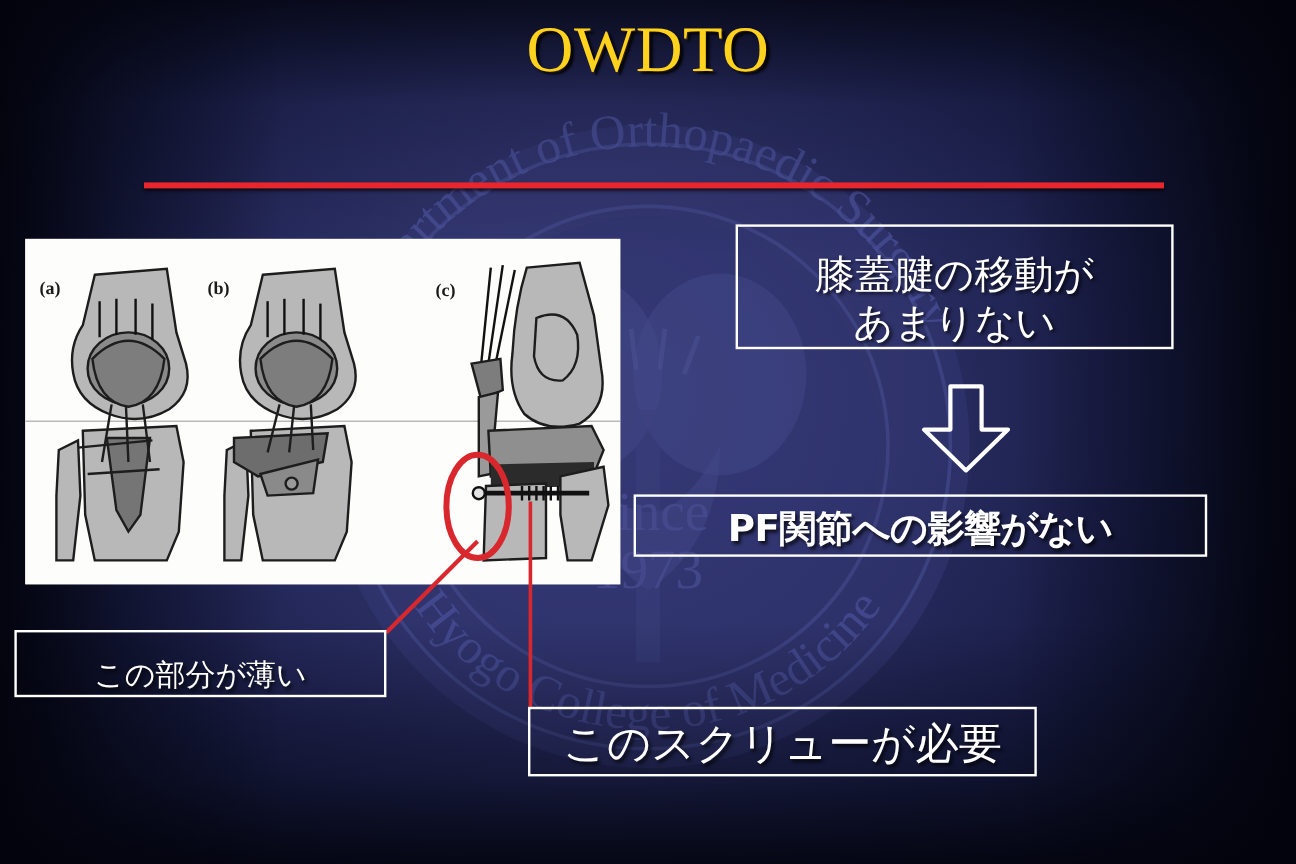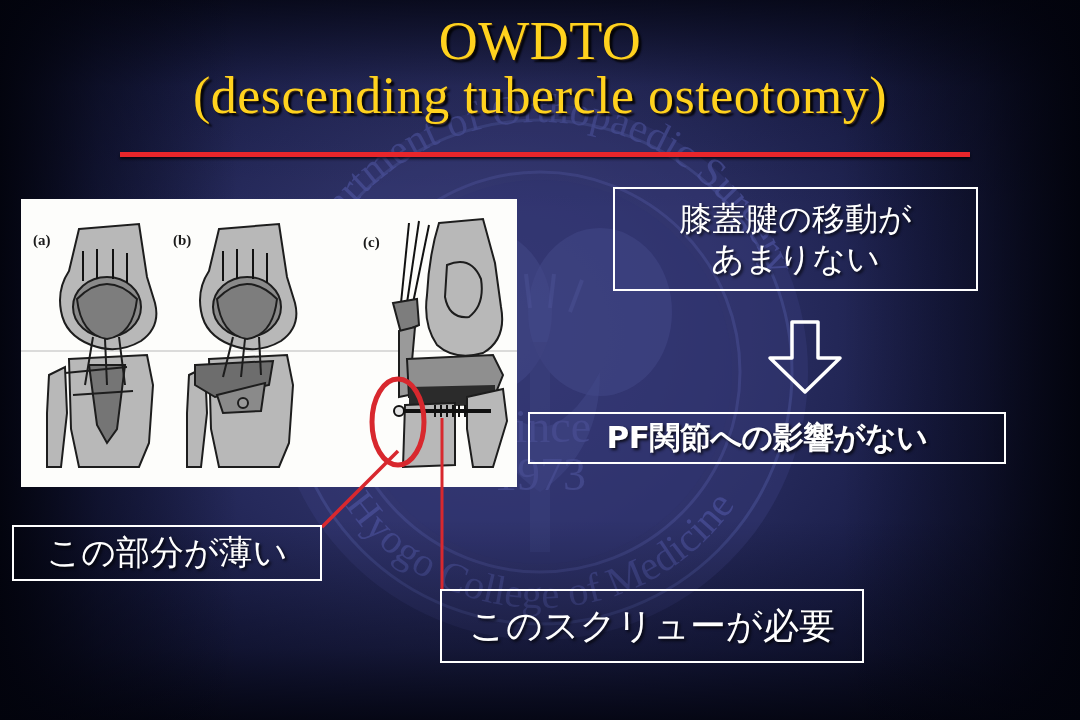--- a/index.html
+++ b/index.html
@@ -37,31 +37,31 @@
   .title-rule{position:absolute;left:120px;width:850px;top:152px;height:5px;
               background:#E8262B;box-shadow:0 2px 3px rgba(0,0,0,.7);}
 
   
   .figpanel{position:absolute;left:21px;top:199px;width:496px;height:288px;
             background:#ffffff;overflow:hidden;}
   .figpanel svg{display:block;width:100%;height:100%;}
 
   
   .box{position:absolute;box-sizing:border-box;border:2px solid #ffffff;
-       display:flex;align-items:center;justify-content:center;
+       display:flex;align-items:flex-end;justify-content:center;
        color:#ffffff;text-align:center;
        font-family:"DejaVu Sans",sans-serif;
        text-shadow:2px 2px 3px rgba(0,0,0,.75);}
 
   #box-patellar{left:613px;top:187px;width:365px;height:104px;
                 font-size:33px;line-height:1.22;}
   #box-pfjoint{left:528px;top:412px;width:478px;height:52px;
                font-size:31px;font-weight:bold;letter-spacing:-0.5px;}
-  #box-thin{left:12px;top:525px;width:310px;height:56px;font-size:34px;}
-  #box-screw{left:440px;top:589px;width:424px;height:74px;font-size:36px;}
+  #box-thin{left:12px;top:525px;width:310px;height:56px;font-size:25px;}
+  #box-screw{left:440px;top:589px;width:424px;height:58px;font-size:36px;}
 
   
   .arrow{position:absolute;left:760px;top:318px;width:90px;height:78px;}
   .arrow svg{display:block;width:100%;height:100%;}
 
   
   .leaders{position:absolute;inset:0;pointer-events:none;}
   .leaders svg{display:block;width:1080px;height:720px;}
 </style>
 </head>
@@ -100,21 +100,20 @@
       <text font-family="'Liberation Serif',serif" font-size="41" fill="#4e54a0" opacity=".8">
         <textPath href="#arcBot" startOffset="50%" text-anchor="middle">Hyogo College of Medicine</textPath>
       </text>
     </svg>
   </div>
 
   <div class="bg-vig"></div>
 
   <div class="title">
     <span>OWDTO</span>
-    <span class="l2">(descending tubercle osteotomy)</span>
   </div>
   <div class="title-rule"></div>
 
   <div class="figpanel">
     <svg viewBox="0 0 496 288" xmlns="http://www.w3.org/2000/svg">
       <rect width="496" height="288" fill="#fdfdfb"></rect>
       <line x1="0" y1="152" x2="496" y2="152" stroke="#b9b9b9" stroke-width="1.2"></line>
 
       <g>
         <text x="12" y="46" font-family="'Liberation Serif',serif" font-weight="bold" font-size="15" fill="#1a1a1a">(a)</text>

